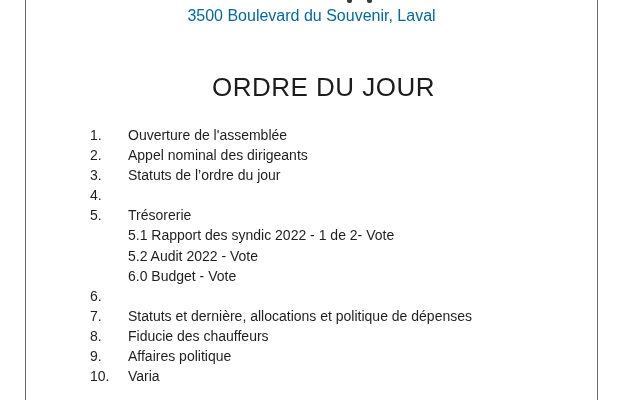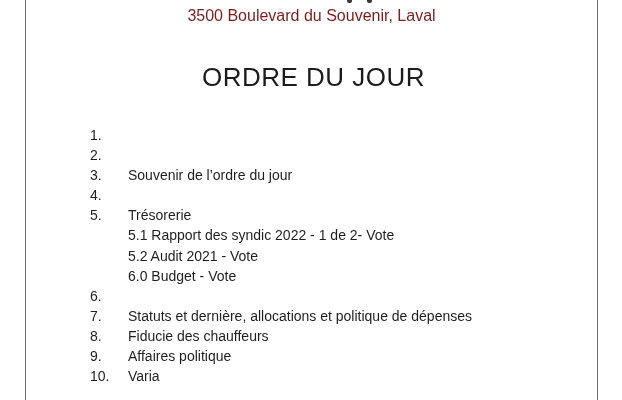--- a/index.html
+++ b/index.html
@@ -39,28 +39,28 @@
   .remnant.r2 { left: 367px; }
 
   .address {
     position: absolute;
     top: 6px;
     left: 26px;
     width: 571px;
     text-align: center;
     font-size: 16px;
     line-height: 19px;
-    color: #7f1d1d;
+    color: #0369a1;
   }
   .title {
     position: absolute;
     top: 61px;
     left: 26px;
     width: 571px;
-    margin: 2px;
+    margin: 12px;
     text-align: center;
     font-size: 26px;
     line-height: 28px;
     font-weight: 400;
     letter-spacing: 0.5px;
     color: #1c1c1c;
   }
   .agenda {
     position: absolute;
     top: 125px;
@@ -93,40 +93,42 @@
   <div class="remnant r1"></div>
   <div class="remnant r2"></div>
 
   <div class="address">3500 Boulevard du Souvenir, Laval</div>
 
   <h1 class="title">ORDRE DU JOUR</h1>
 
   <div class="agenda" id="agenda-list">
       <div class="row">
         <span class="num">1.</span>
+        <span class="txt">Ouverture de l'assemblée</span>
       </div>
       <div class="row">
         <span class="num">2.</span>
+        <span class="txt">Appel nominal des dirigeants</span>
       </div>
       <div class="row">
         <span class="num">3.</span>
-        <span class="txt">Souvenir de l’ordre du jour</span>
+        <span class="txt">Statuts de l’ordre du jour</span>
       </div>
       <div class="row">
         <span class="num">4.</span>
       </div>
       <div class="row">
         <span class="num">5.</span>
         <span class="txt">Trésorerie</span>
       </div>
       <div class="row sub">
         <span class="txt">5.1 Rapport des syndic 2022 - 1 de 2- Vote</span>
       </div>
       <div class="row sub">
-        <span class="txt">5.2 Audit 2021 - Vote</span>
+        <span class="txt">5.2 Audit 2022 - Vote</span>
       </div>
       <div class="row sub">
         <span class="txt">6.0 Budget - Vote</span>
       </div>
       <div class="row">
         <span class="num">6.</span>
       </div>
       <div class="row">
         <span class="num">7.</span>
         <span class="txt">Statuts et dernière, allocations et politique de dépenses</span>

